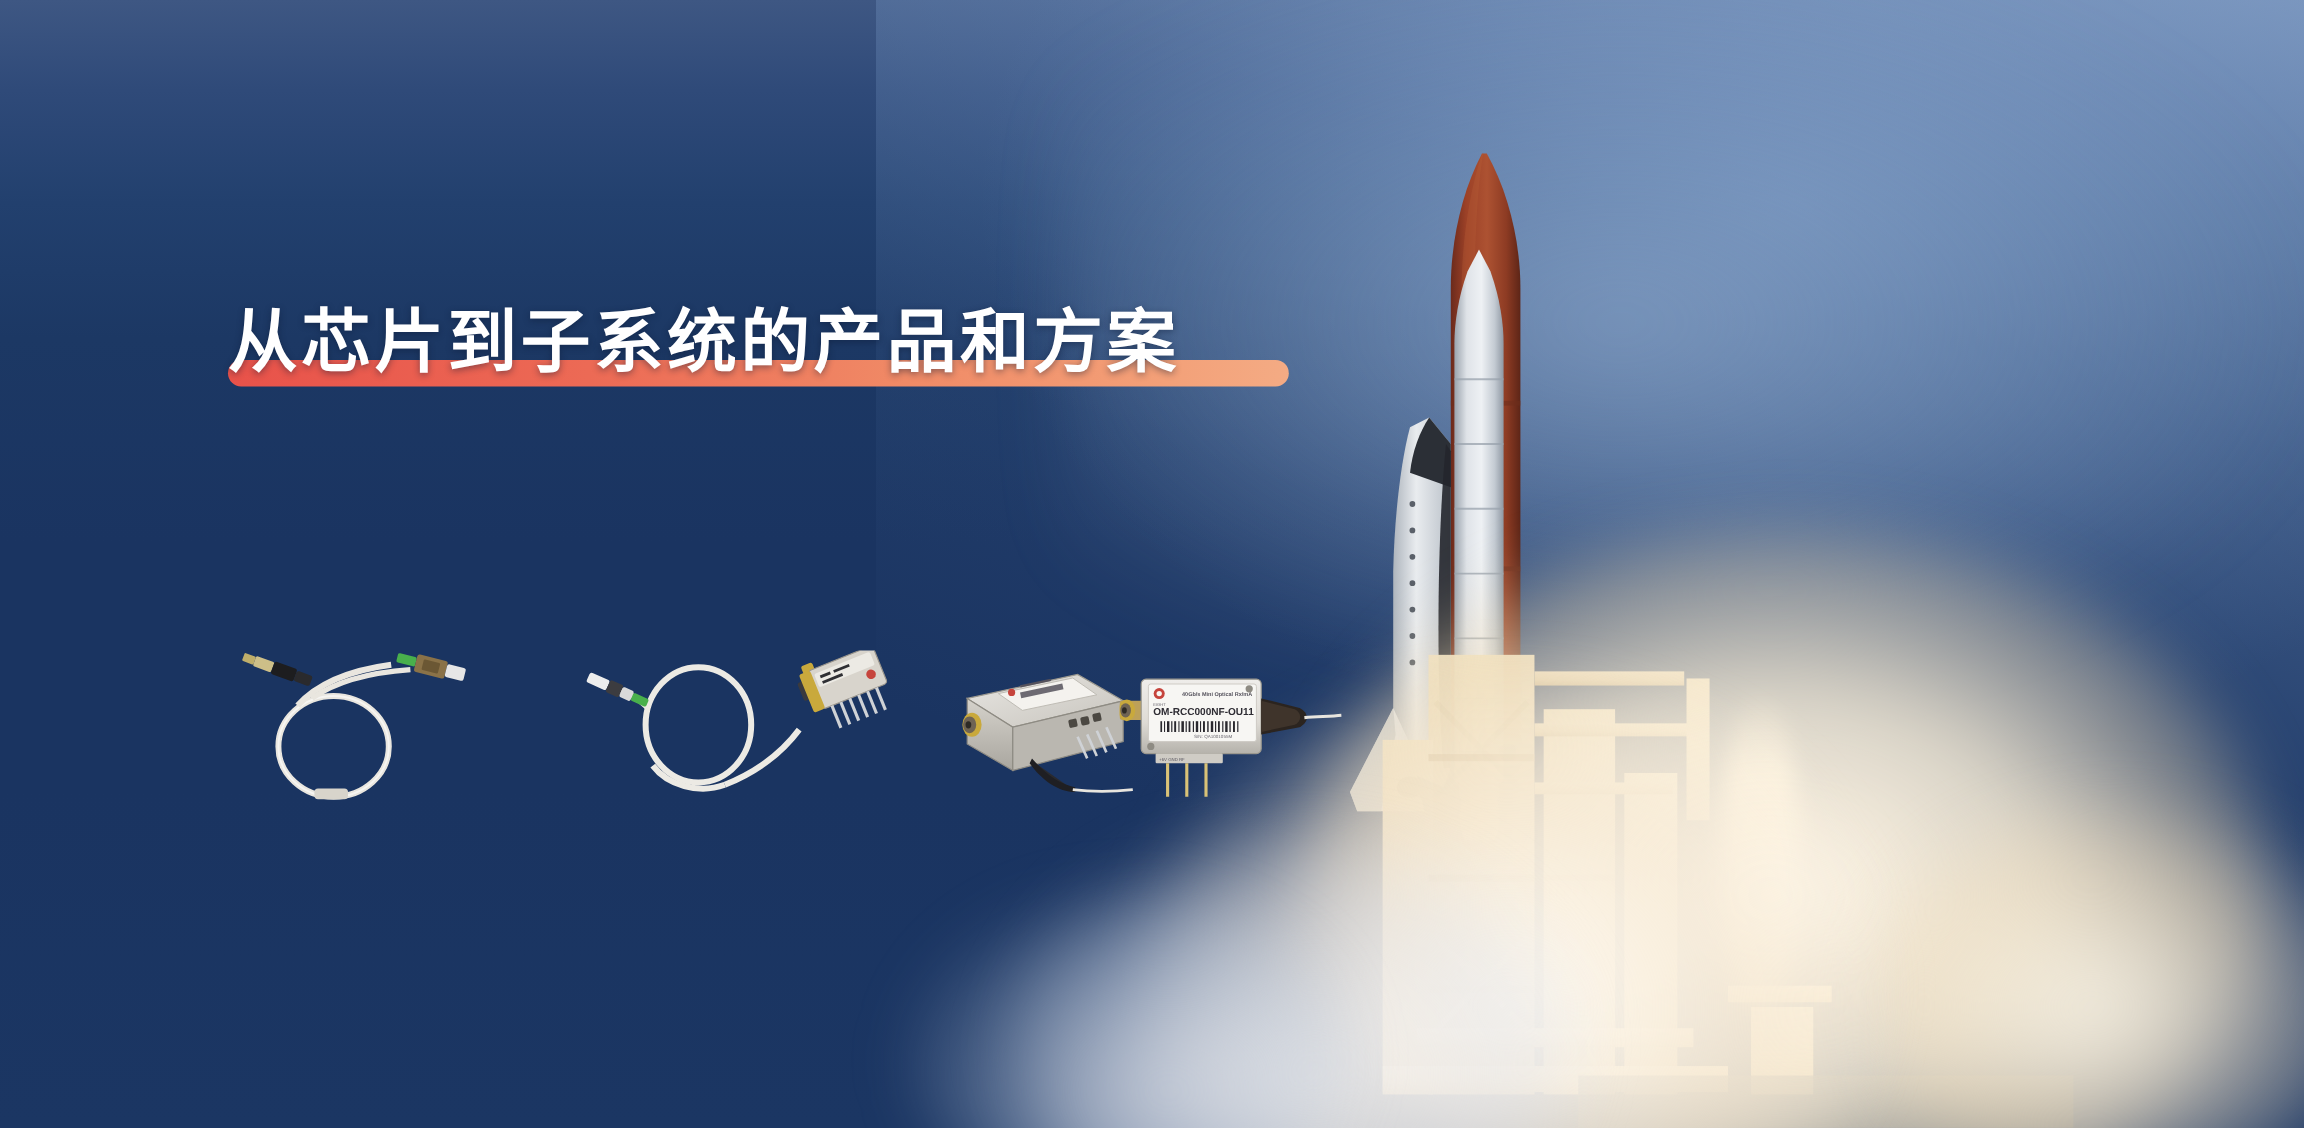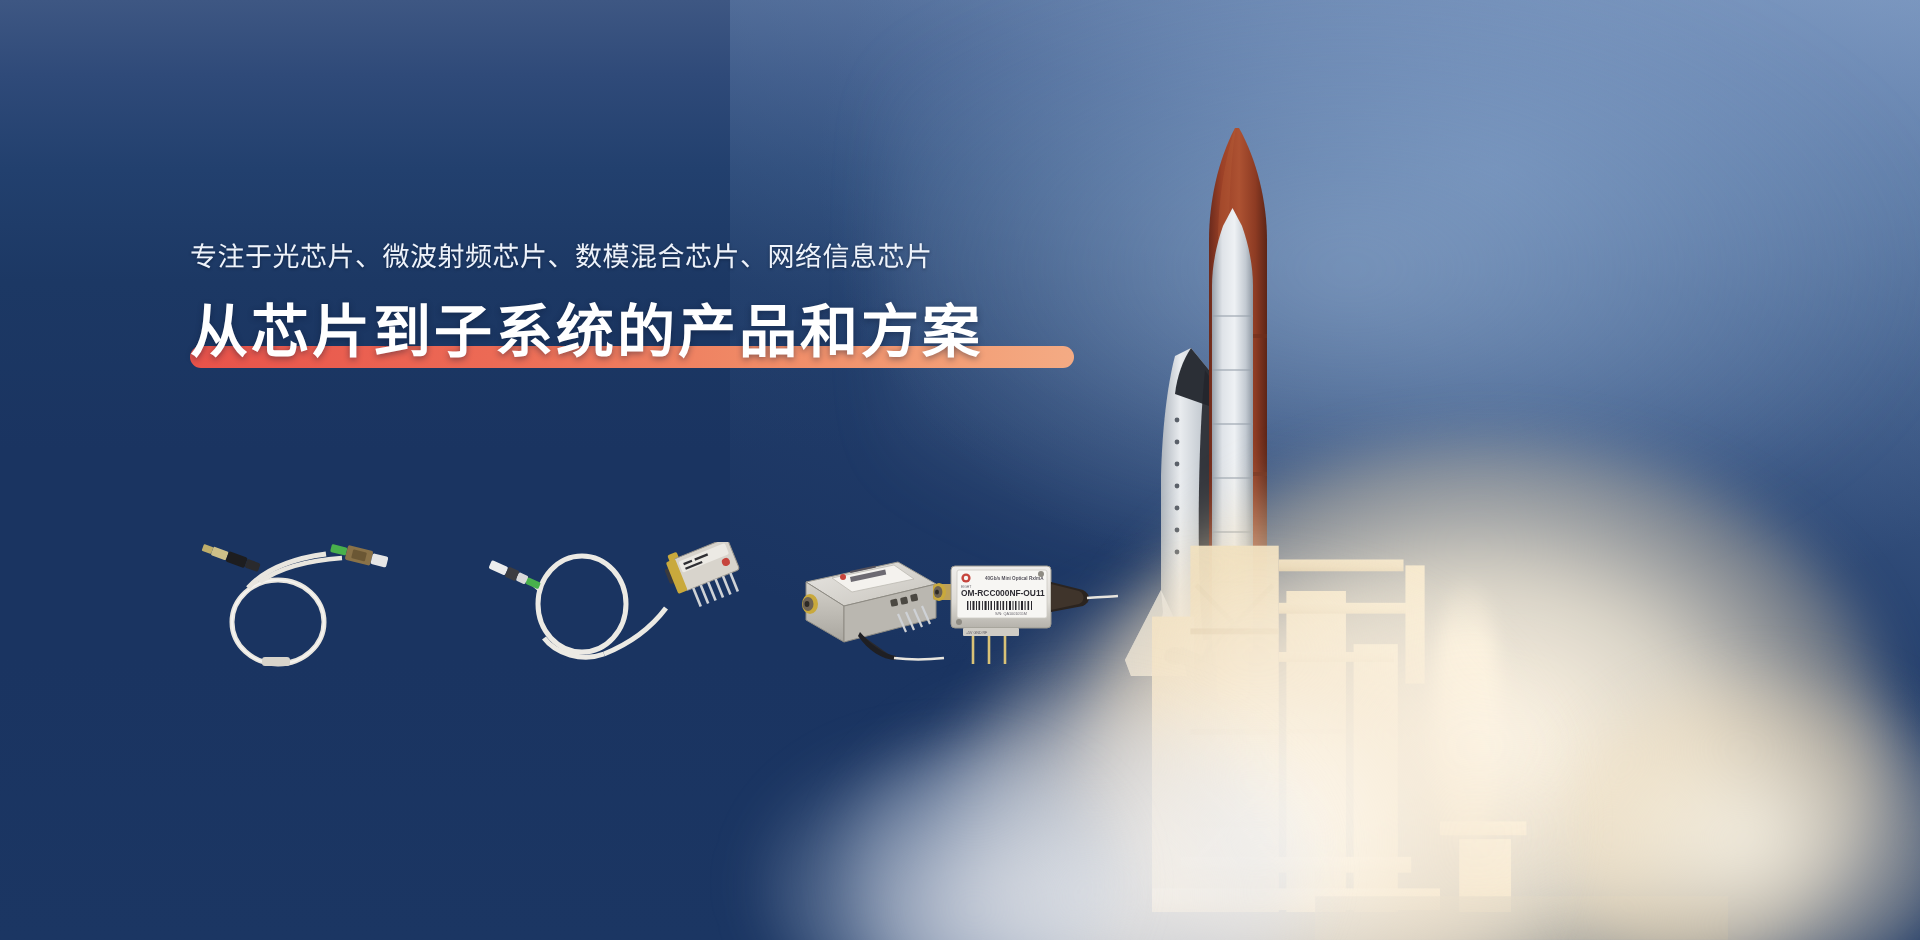--- a/index.html
+++ b/index.html
@@ -252,21 +252,20 @@
     <div class="flame"></div>
     <div class="glow"></div>
     <div class="smoke s1"></div>
     <div class="smoke s5"></div>
     <div class="smoke s2"></div>
     <div class="smoke s3"></div>
     <div class="smoke s4"></div>
   </div>
 
   <div class="copy">
-    <div class="sub">专注于光芯片、微波射频芯片、数模混合芯片、网络信息芯片</div>
 
     <div class="headline-wrap">
       <div class="headline-bar"></div>
       <div class="headline">从芯片到子系统的产品和方案</div>
     </div>
   </div>
 
   <div class="products">
 
     <div class="prod p1">

